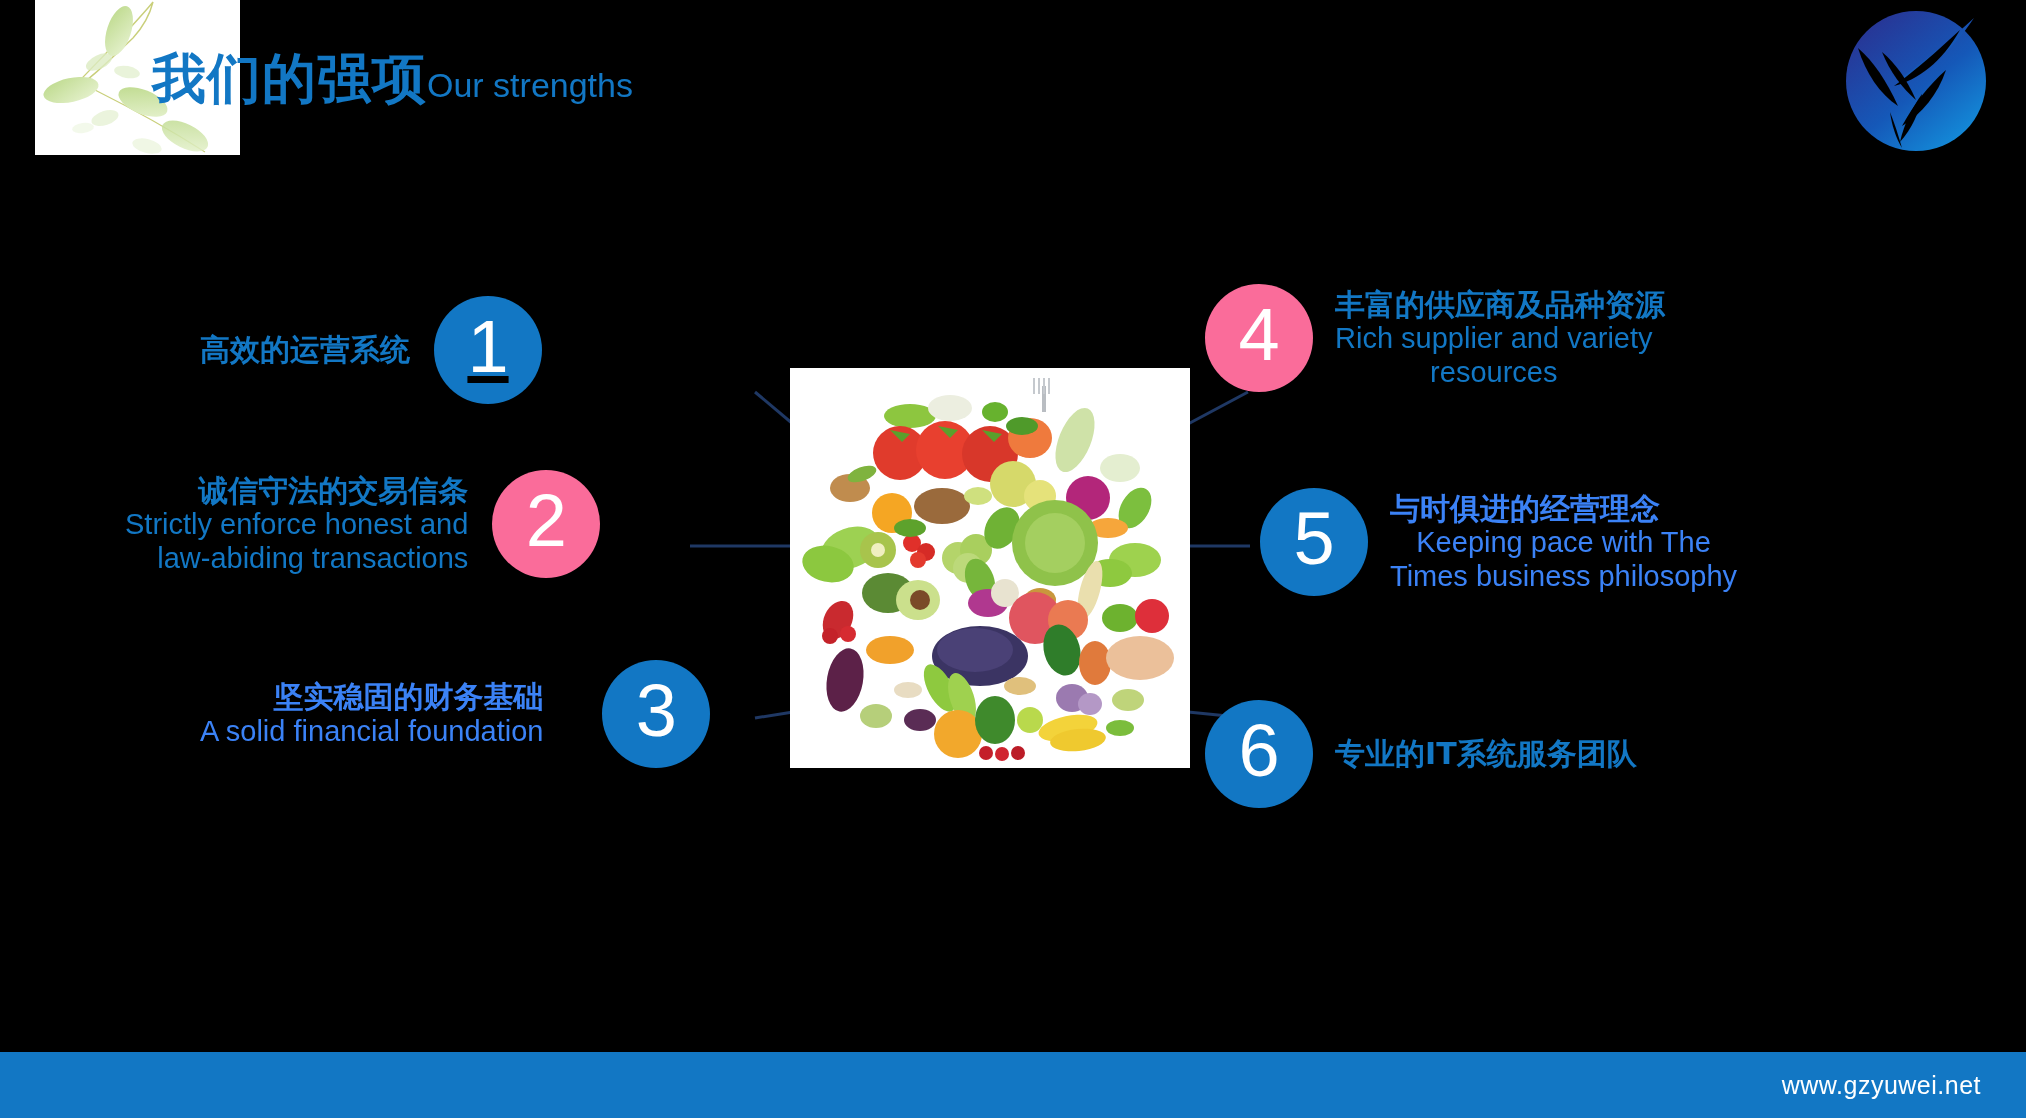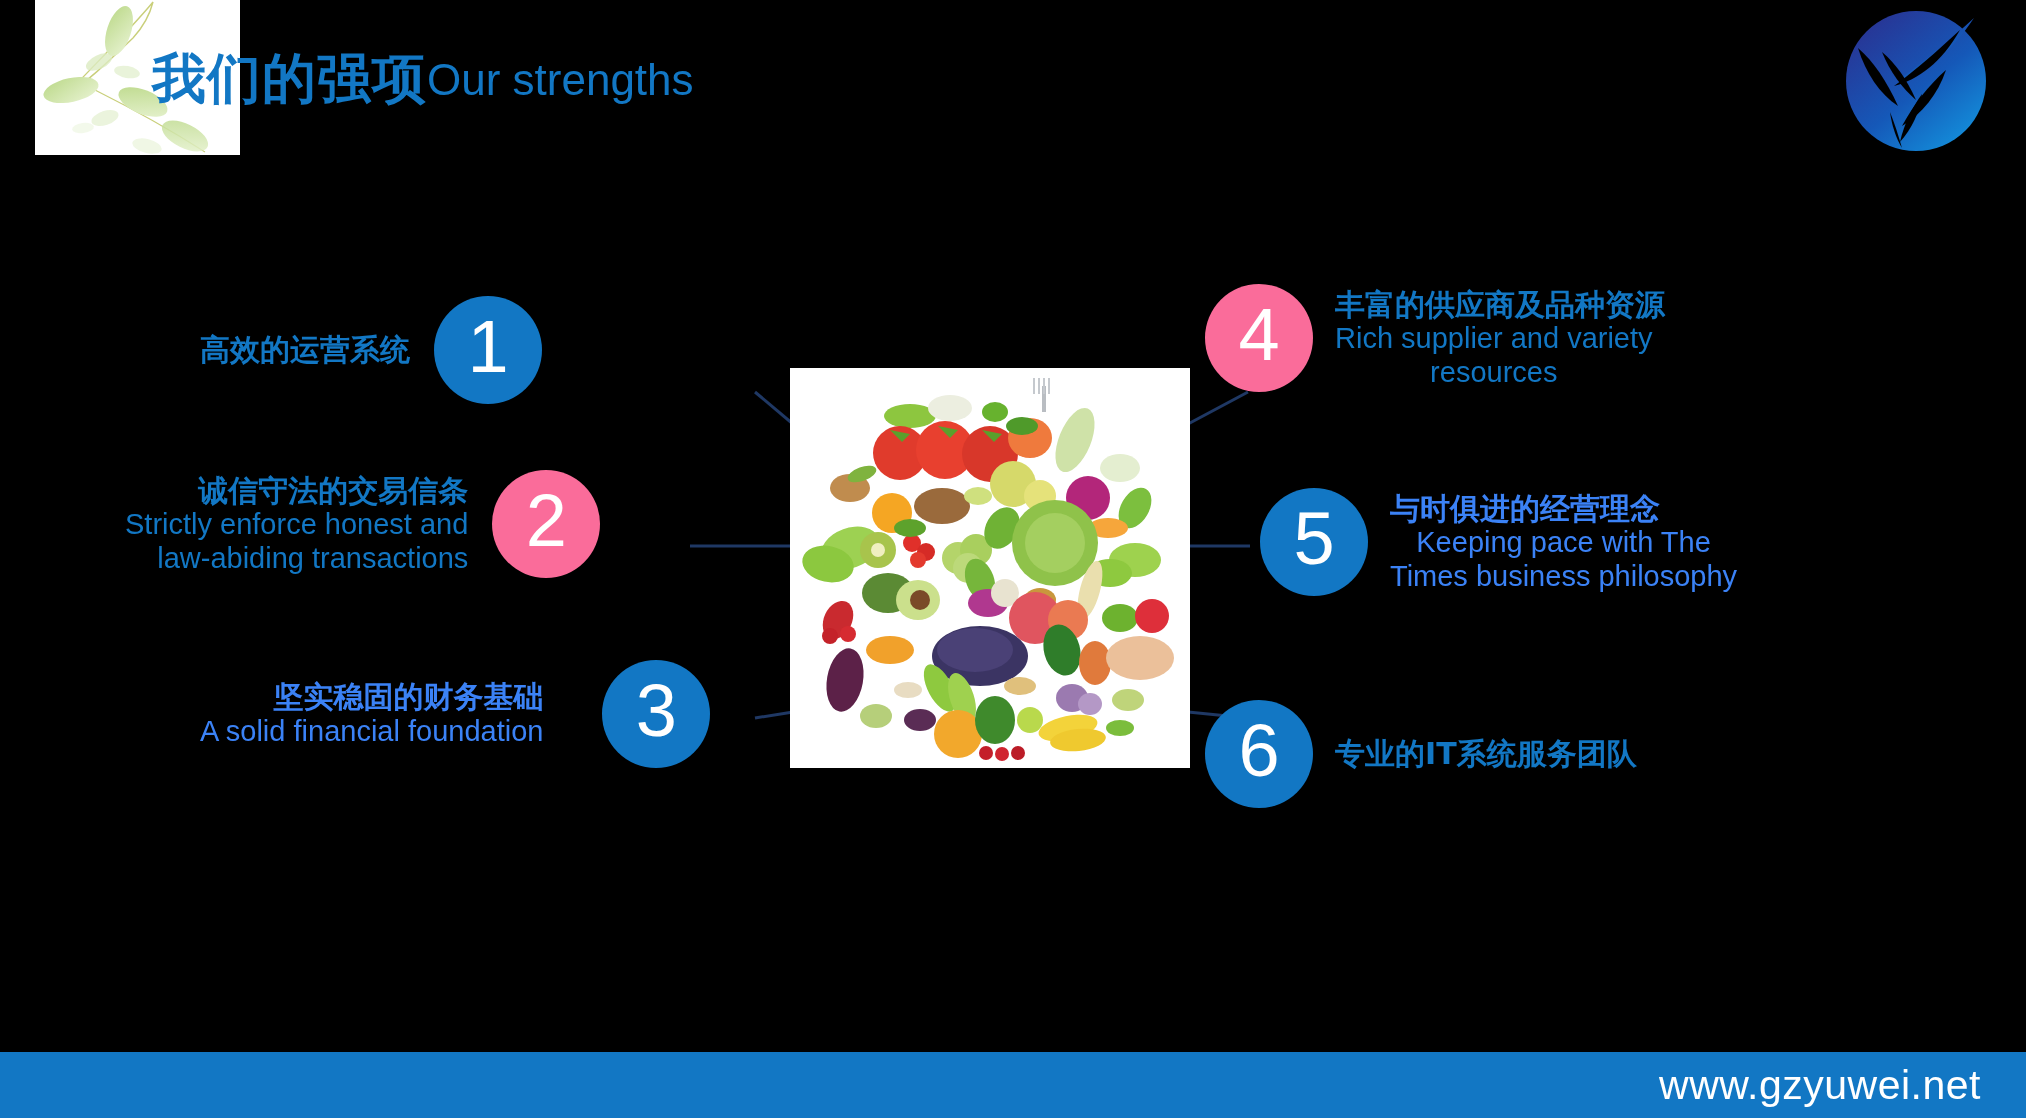--- a/index.html
+++ b/index.html
@@ -7,21 +7,21 @@
 
   .stage{position:absolute;inset:0;background:#000;}
 
   
   .leaf-panel{position:absolute;left:35px;top:0;width:205px;height:155px;background:#fff;overflow:hidden;}
   .leaf-panel svg{position:absolute;left:0;top:0;}
 
   .title-wrap{position:absolute;left:152px;top:52px;display:flex;align-items:flex-end;}
   .title-cn{font-size:54px;font-weight:700;color:#1277C4;line-height:1;letter-spacing:1px;
             font-family:"DejaVu Sans","Liberation Sans",sans-serif;}
-  .title-en{font-size:44px;color:#1277C4;line-height:1;padding-bottom:4px;font-weight:400;}
+  .title-en{font-size:34px;color:#1277C4;line-height:1;padding-bottom:4px;font-weight:400;}
 
   .logo{position:absolute;right:18px;top:8px;width:180px;height:146px;}
 
   
   .center-img{position:absolute;left:790px;top:368px;width:400px;height:400px;background:#fff;overflow:hidden;}
 
   .lines{position:absolute;left:0;top:0;width:2026px;height:1118px;pointer-events:none;}
 
   
   .item{position:absolute;display:flex;align-items:center;}
@@ -34,31 +34,31 @@
   .right .txt{text-align:center;align-items:flex-start;margin-left:22px;}
   .cn.blue,.en.blue{color:#1277C4;}
   .cn.pink,.en.pink{color:#3b82f6;}
 
   .circle{width:108px;height:108px;border-radius:50%;display:flex;align-items:center;justify-content:center;
           flex:0 0 auto;color:#fff;font-size:74px;font-weight:400;line-height:1;padding-bottom:6px;box-sizing:border-box;}
   .circle.blue{background:#1277C4;}
   .circle.pink{background:#FA6C9A;}
 
   
-  #item-1{left:200px;top:296px;}
+  #item-1{left:200px;top:296px;text-decoration:underline;}
   #item-2{left:125px;top:470px;}
   #item-3{left:200px;top:660px;gap:35px;}
   #item-4{left:1205px;top:284px;}
   #item-5{left:1260px;top:488px;}
   #item-6{left:1205px;top:700px;}
   #item-4 .cn{white-space:normal;max-width:420px;}
 
   
   .footer{position:absolute;left:0;bottom:0;width:2026px;height:66px;background:#1277C4;display:flex;align-items:center;justify-content:flex-end;}
-  .footer span{color:#fff;font-size:41px;padding-right:45px;letter-spacing:.5px;}
+  .footer span{color:#fff;font-size:25px;padding-right:45px;letter-spacing:.5px;}
 </style>
 </head>
 <body>
 
 <div class="stage">
 
   <div class="leaf-panel">
     <svg width="205" height="155" viewBox="0 0 205 155" aria-hidden="true">
       <defs>
         <linearGradient id="lg" x1="0" y1="0" x2="1" y2="1">

